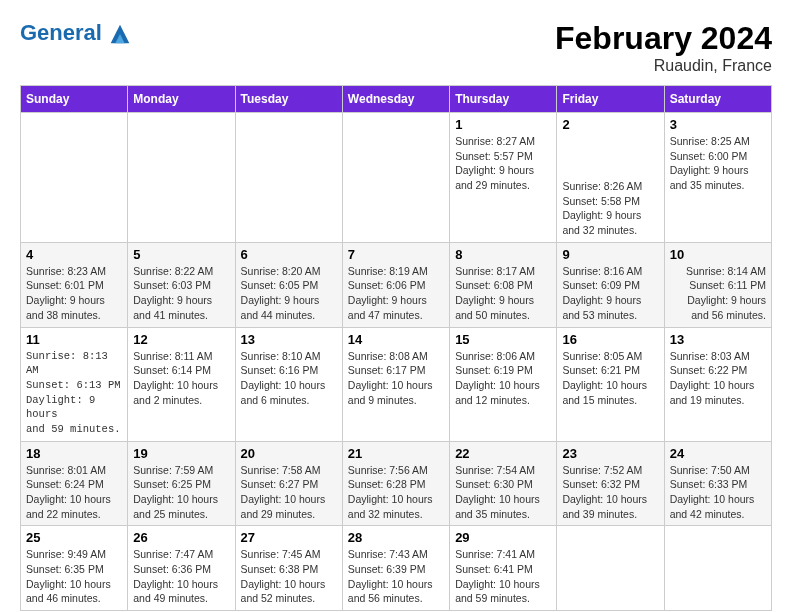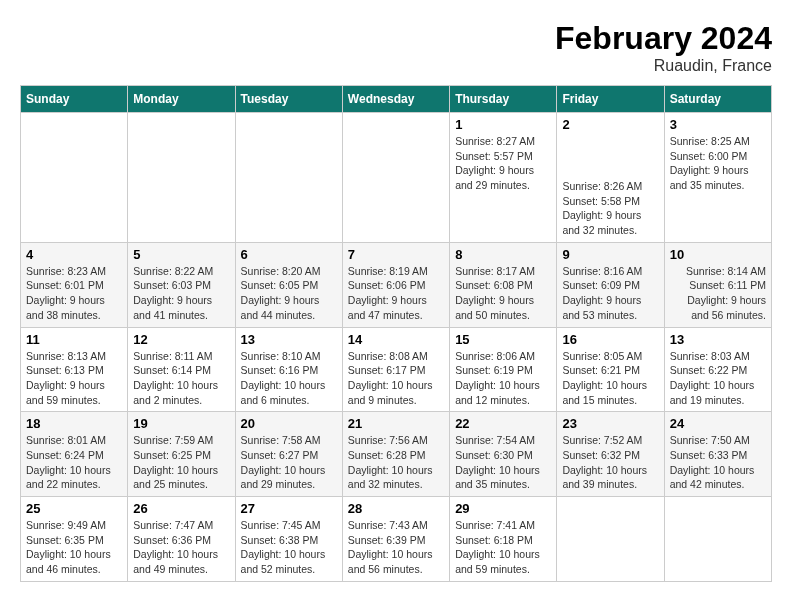--- a/index.html
+++ b/index.html
@@ -37,21 +37,21 @@
       font-size: 16px;
       font-weight: normal;
       color: #333;
     }
     table {
       width: 100%;
       border-collapse: collapse;
       font-size: 11px;
     }
     thead tr th {
-      background-color: #0f766e;
+      background-color: #6d28d9;
       color: #fff;
       text-align: left;
       padding: 6px 5px;
       font-size: 12px;
       font-weight: bold;
       border: 1px solid #ccc;
     }
     tbody tr td {
       border: 1px solid #ccc;
       vertical-align: top;
@@ -79,20 +79,26 @@
     td.empty {
       background-color: #fff;
     }
   </style>
 </head>
 <body>
 
 <div class="header">
   <div class="logo">
     <div>
+      <div style="font-size:22px;font-weight:bold;line-height:1.1;">
+        <span style="color:#1a6ab0;">General</span><svg class="logo-icon" viewBox="0 0 30 30" style="display:inline-block;vertical-align:middle;width:28px;height:28px;">
+            <polygon points="5,25 15,5 25,25" fill="#1a6ab0"></polygon>
+            <polygon points="10,25 20,25 15,15" fill="#4da6e0"></polygon>
+          </svg>
+      </div>
     </div>
   </div>
   <div class="title-block">
     <h1>February 2024</h1>
     <h2>Ruaudin, France</h2>
   </div>
 </div>
 
 <table>
   <thead>
@@ -181,21 +187,21 @@
           <span class="day-number">10</span>
           <div class="day-info" style="white-space: pre-wrap; text-align: right;">Sunrise: 8:14 AM
 Sunset: 6:11 PM
 Daylight: 9 hours
 and 56 minutes.</div>
         </td>
       </tr>
       <tr>
         <td>
           <span class="day-number">11</span>
-          <div class="day-info" style="white-space: pre-wrap;">Sunrise: 8:13 AM
+          <div class="day-info" style="white-space: pre-wrap; font-family: Liberation Mono, monospace;">Sunrise: 8:13 AM
 Sunset: 6:13 PM
 Daylight: 9 hours
 and 59 minutes.</div>
         </td>
         <td>
           <span class="day-number">12</span>
           <div class="day-info" style="white-space: pre-wrap;">Sunrise: 8:11 AM
 Sunset: 6:14 PM
 Daylight: 10 hours
 and 2 minutes.</div>
@@ -312,21 +318,21 @@
         <td>
           <span class="day-number">28</span>
           <div class="day-info" style="white-space: pre-wrap;">Sunrise: 7:43 AM
 Sunset: 6:39 PM
 Daylight: 10 hours
 and 56 minutes.</div>
         </td>
         <td>
           <span class="day-number">29</span>
           <div class="day-info" style="white-space: pre-wrap;">Sunrise: 7:41 AM
-Sunset: 6:18 PM
+Sunset: 6:41 PM
 Daylight: 10 hours
 and 59 minutes.</div>
         </td>
         <td class="empty"></td>
         <td class="empty"></td>
       </tr>
     </tbody>
 </table>
 
 </body></html>

